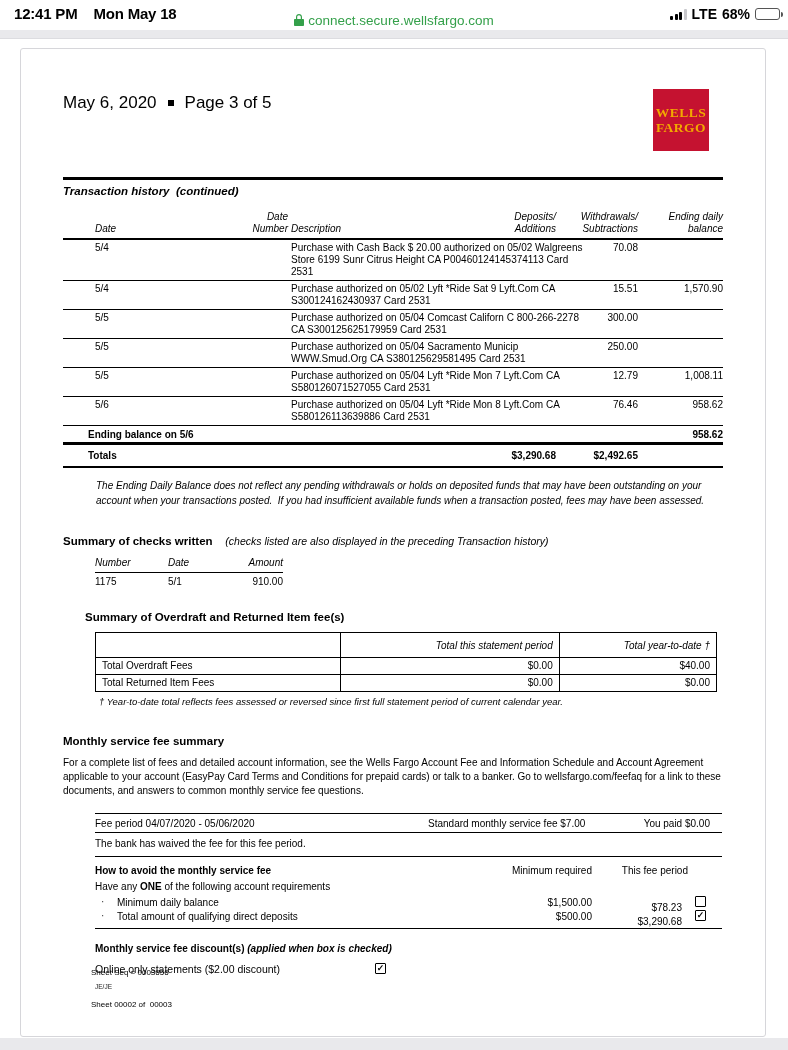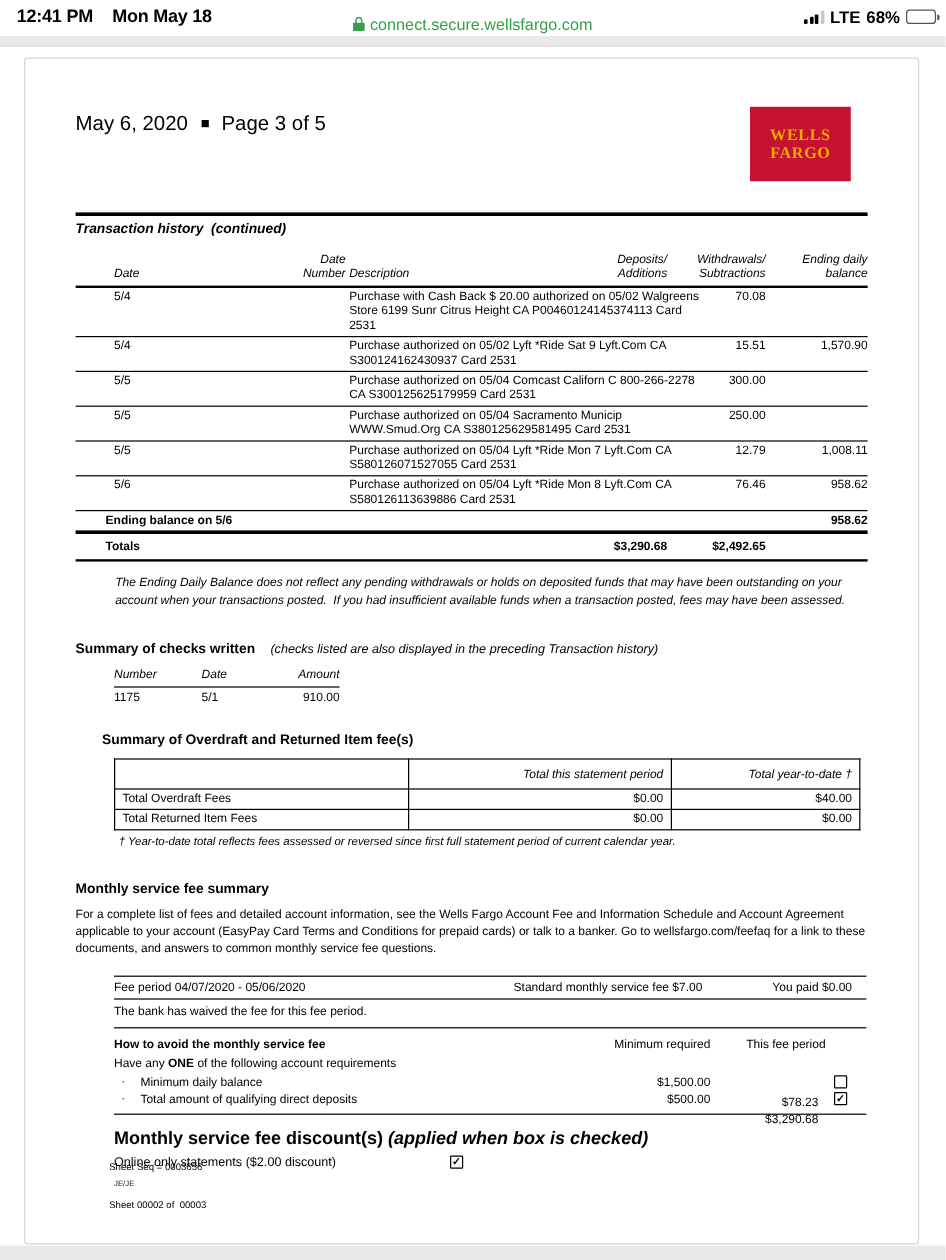--- a/index.html
+++ b/index.html
@@ -36,21 +36,21 @@
   
   .card { position: absolute; left: 20px; top: 48px; width: 746px; height: 989px; background: #fff; border: 1px solid #d6d6da; border-radius: 3px; }
   .bottom-strip { position: absolute; top: 1038px; left: 0; right: 0; height: 12px; background: #e9e9ec; }
 
   .doc { position: relative; margin-left: 42px; width: 660px; font-size: 10px; line-height: 12px; color: #000; padding-top: 40px; }
 
   
   .doc-header { position: relative; height: 88px; }
   .hdr-line { position: absolute; top: 8px; left: 0; display: flex; align-items: center; font-size: 17px; }
   .hdr-sq { display: inline-block; width: 6px; height: 6px; background: #000; margin: 0 11px; }
-  .logo { position: absolute; top: 0; right: 14px; width: 84px; height: 62px; background: var(--wf-red);
+  .logo { position: absolute; top: 0; right: 14px; width: 56px; height: 62px; background: var(--wf-red);
           display: flex; flex-direction: column; align-items: center; justify-content: center;
           font-family: "Liberation Serif", serif; font-weight: 700; font-size: 13.5px; line-height: 15px;
           color: var(--wf-gold); letter-spacing: 0.5px; }
 
   .rule-thick { border-top: 3px solid #000; }
   .sec-title { font-size: 11.5px; font-weight: 700; margin-top: 5px; }
   .sec-title .it { font-style: italic; }
   .note-it { font-style: italic; font-weight: 400; font-size: 10.5px; }
 
   
@@ -104,27 +104,27 @@
   .fee-how { position: relative; padding: 8px 0 3px; font-weight: 700; height: 23px; }
   .f-min { position: absolute; right: 130px; top: 8px; font-weight: 400; }
   .f-period { position: absolute; right: 34px; top: 8px; font-weight: 400; }
   .fee-one { padding: 1px 0 2px; }
   .fee-one b { font-weight: 700; }
   .req-rows { border-bottom: 1px solid #000; padding-bottom: 5px; }
   .req-row { position: relative; padding: 2px 0; height: 14px; }
   .req-bullet { position: absolute; left: 6px; top: 1px; color: #333; }
   .req-label { margin-left: 22px; }
   .req-min { position: absolute; right: 130px; top: 2px; }
-  .req-val { position: absolute; right: 40px; top: 19px; text-align: center; }
+  .req-val { position: absolute; right: 40px; top: 7px; text-align: center; }
   .req-cbx { position: absolute; right: 16px; top: 1px; }
 
   .cbx { width: 11px; height: 11px; border: 1.5px solid #000; display: inline-block; border-radius: 1px;
          font-size: 9px; line-height: 8px; text-align: center; font-weight: 700; color: #000; background: #fff; }
 
-  .disc-title { margin-left: 32px; margin-top: 14px; font-weight: 700; font-size: 15px; }
+  .disc-title { margin-left: 32px; margin-top: 14px; font-weight: 700; font-size: 10px; }
   .disc-title .it { font-style: italic; }
   .disc-row { position: relative; margin-left: 32px; margin-top: 8px; width: 627px; height: 13px; font-size: 10.5px; }
   .disc-cbx { position: absolute; left: 280px; top: 0; }
   .initials { margin-left: 32px; margin-top: 5px; font-size: 6.5px; color: #222; }
 
   
   .doc-footer { position: absolute; left: 70px; bottom: 5px; font-size: 8px; line-height: 10.5px; white-space: pre; }
 </style>
 </head>
 <body>

